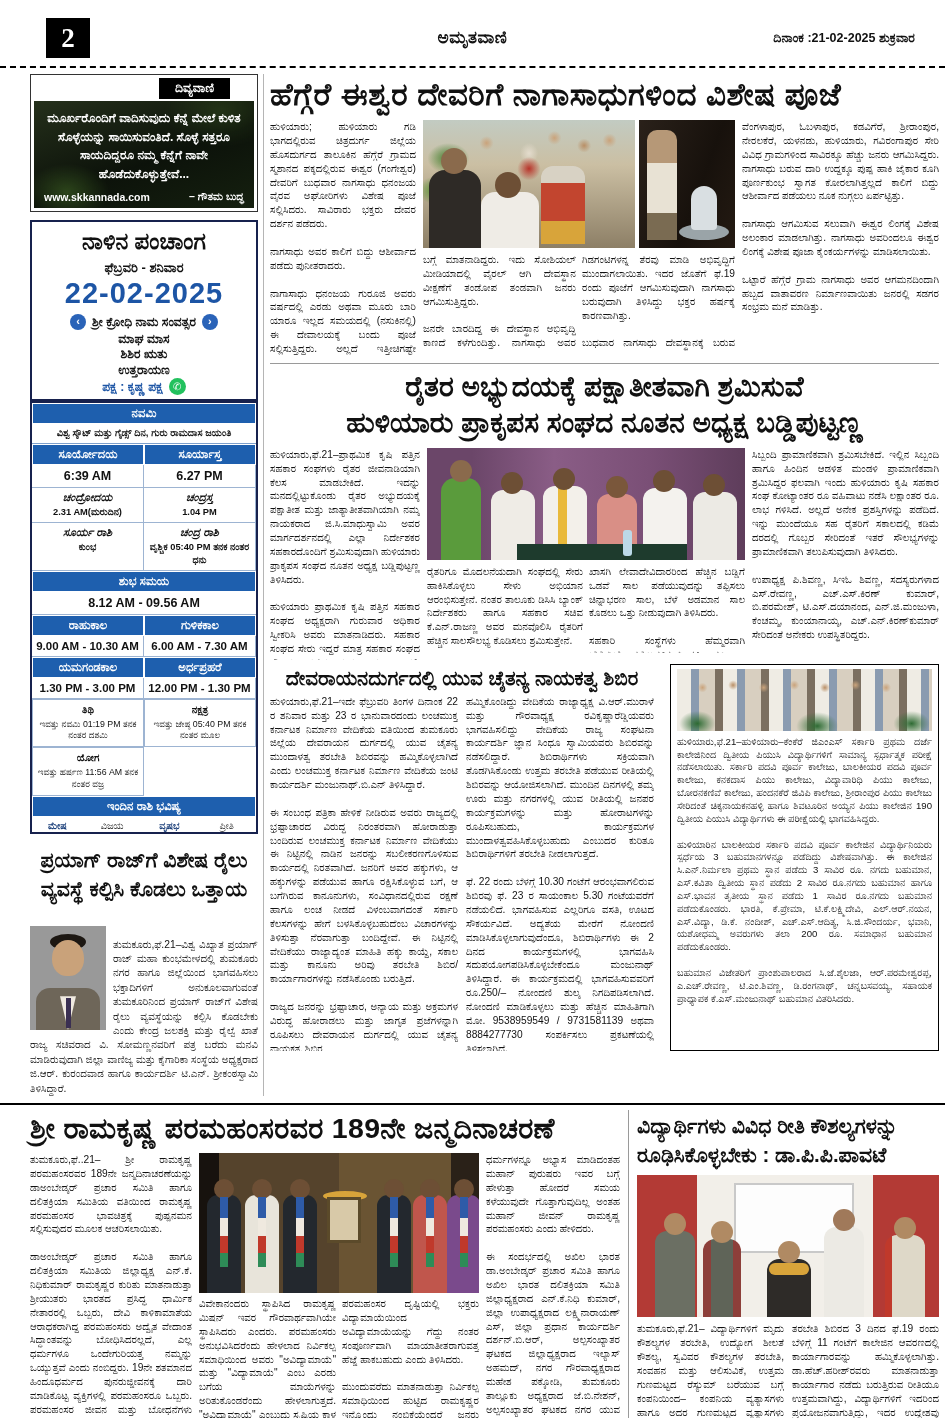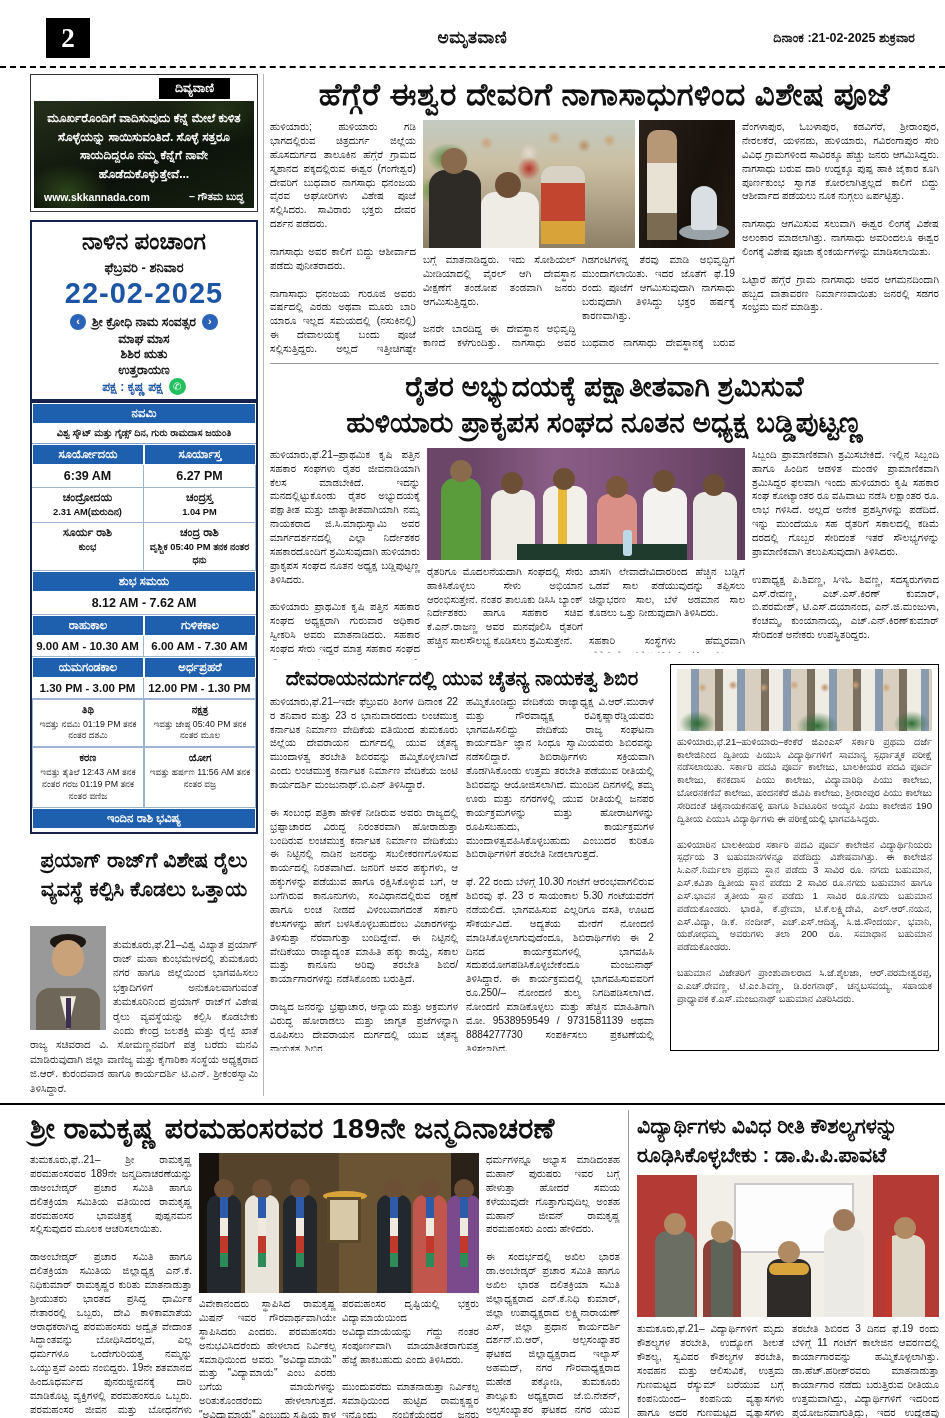--- a/index.html
+++ b/index.html
@@ -48,21 +48,21 @@
   .p-arrow.left::before{content:"‹";}
   .p-arrow.right::before{content:"›";}
   .wa-icon{width:17px;height:17px;border-radius:50%;background:#22c15e;color:#fff;font-size:10px;line-height:17px;text-align:center;}
   .wa-icon::before{content:"✆";}
   .p-inner{border-top:4px solid #17214d;}
   .band{background:#1e5fae;color:#fff;font-weight:bold;font-size:11.5px;padding:3px 0;border:1px solid #fff;}
   .special{font-size:9.6px;font-weight:bold;padding:3px 2px 4px;border-bottom:1px solid #7ea0cc;}
   .g2{display:grid;grid-template-columns:1fr 1fr;}
   .hc{background:#1e5fae;color:#fff;font-weight:bold;font-size:11.5px;padding:3px 0;border:1px solid #fff;}
   .vc{font-size:12.5px;font-weight:bold;padding:4px 1px;border-right:1px solid #9db4d2;border-bottom:1px solid #9db4d2;}
-  .lc{font-size:11px;font-weight:bold;padding:3px 1px 1px;border-right:1px solid #9db4d2;}
+  .lc{font-size:11px;font-weight:bold;padding:3px 1px 1px;border-right:1px solid #9db4d2;font-style:italic;}
   .sc{font-size:9.3px;font-weight:bold;padding:1px 2px 4px;border-right:1px solid #9db4d2;border-bottom:1px solid #9db4d2;line-height:1.3;}
   .dcell{border:1px solid #9db4d2;padding:2px 3px 4px;}
   .dlab{font-size:10px;font-weight:bold;padding:2px 0 3px;}
   .dval{font-size:8.8px;line-height:1.35;}
   .rashi-grid{display:grid;grid-template-columns:1fr 1.15fr 1.1fr 1.15fr;}
   .rcell{font-size:9.6px;padding:2.5px 1px;border-bottom:1px solid #c9d4e4;}
   .rname{font-weight:bold;color:#1b3f7a;}
 
   
   .prayag h2{font-size:20.5px;font-weight:800;text-align:center;line-height:1.4;margin:4px 0 5px;}
@@ -73,21 +73,21 @@
   .ph-prayag .hair{position:absolute;left:20px;top:8px;width:36px;height:16px;border-radius:50%;background:#1c1712;}
   .ph-prayag .suit{position:absolute;left:6px;bottom:-4px;width:64px;height:46px;border-radius:14px 14px 0 0;background:#6e6659;}
   .ph-prayag .shirt{position:absolute;left:30px;bottom:0;width:16px;height:34px;background:#efe9e0;clip-path:polygon(0 0,100% 0,50% 100%);}
   .ph-prayag .tie{position:absolute;left:36px;bottom:2px;width:5px;height:30px;background:#3a2f52;}
 
   
   .photo{position:relative;overflow:hidden;background:#999;}
   .fig{position:absolute;}
 
   
-  .a1 h1{font-size:31px;font-weight:800;text-align:center;margin:3px 0 7px;letter-spacing:.5px;}
+  .a1 h1{font-size:31px;font-weight:800;text-align:left;margin:3px 0 7px;letter-spacing:.5px;}
   .a1 .cols{display:flex;gap:7px;}
   .a1-col1{flex:0 0 146px;height:236px;}
   .a1-mid{flex:0 0 312px;}
   .a1-photos{display:flex;gap:4px;}
   .ph-crowd{width:212px;height:128px;background:
       radial-gradient(30px 22px at 12% 30%, #3f7d2a, transparent 70%),
       radial-gradient(26px 20px at 6% 55%, #54932f, transparent 70%),
       radial-gradient(18px 18px at 50% 38%, #b8342a, transparent 65%),
       radial-gradient(14px 16px at 50% 26%, #e4dccd, transparent 65%),
       radial-gradient(10px 10px at 30% 18%, #caa37b, transparent 70%),
@@ -252,43 +252,39 @@
             <div class="lc">ಚಂದ್ರೋದಯ</div>
             <div class="lc">ಚಂದ್ರಸ್ತ</div>
             <div class="sc">2.31 AM(ಮರುದಿನ)</div>
             <div class="sc">1.04 PM</div>
             <div class="lc">ಸೂರ್ಯ ರಾಶಿ</div>
             <div class="lc">ಚಂದ್ರ ರಾಶಿ</div>
             <div class="sc">ಕುಂಭ</div>
             <div class="sc">ವೃಶ್ಚಿಕ 05:40 PM ತನಕ ನಂತರ ಧನು</div>
           </div>
           <div class="band">ಶುಭ ಸಮಯ</div>
-          <div class="vc" style="border-right:0;">8.12 AM - 7.62 AM</div>
+          <div class="vc" style="border-right:0;">8.12 AM - 09.56 AM</div>
           <div class="g2">
             <div class="hc">ರಾಹುಕಾಲ</div>
             <div class="hc">ಗುಳಿಕಕಾಲ</div>
             <div class="vc" style="font-size:11.5px">9.00 AM - 10.30 AM</div>
             <div class="vc" style="font-size:11.5px">6.00 AM - 7.30 AM</div>
             <div class="hc">ಯಮಗಂಡಕಾಲ</div>
             <div class="hc">ಅರ್ಧಪ್ರಹರೆ</div>
             <div class="vc" style="font-size:11.5px">1.30 PM - 3.00 PM</div>
             <div class="vc" style="font-size:11.5px">12.00 PM - 1.30 PM</div>
           </div>
           <div class="g2">
             <div class="dcell">
               <div class="dlab">ತಿಥಿ</div>
               <div class="dval">ಇವತ್ತು ನವಮಿ 01:19 PM ತನಕ ನಂತರ ದಶಮಿ</div>
             </div>
             <div class="dcell">
               <div class="dlab">ನಕ್ಷತ್ರ</div>
               <div class="dval">ಇವತ್ತು ಜೇಷ್ಠ 05:40 PM ತನಕ ನಂತರ ಮೂಲ</div>
-            </div>
-            <div class="dcell">
-              <div class="dlab">ಕರಣ</div>
-              <div class="dval">ಇವತ್ತು ತೈತಿಲೆ 12:43 AM ತನಕ ನಂತರ ಗರಜ 01:19 PM ತನಕ ನಂತರ ವಣಿಜ</div>
             </div>
             <div class="dcell">
               <div class="dlab">ಯೋಗ</div>
               <div class="dval">ಇವತ್ತು ಹರ್ಷಣ 11:56 AM ತನಕ ನಂತರ ವಜ್ರ</div>
             </div>
           </div>
           <div class="band">ಇಂದಿನ ರಾಶಿ ಭವಿಷ್ಯ</div>
           <div class="rashi-grid">
             <div class="rcell rname">ಮೇಷ</div>
             <div class="rcell">ವಿಜಯ</div>

